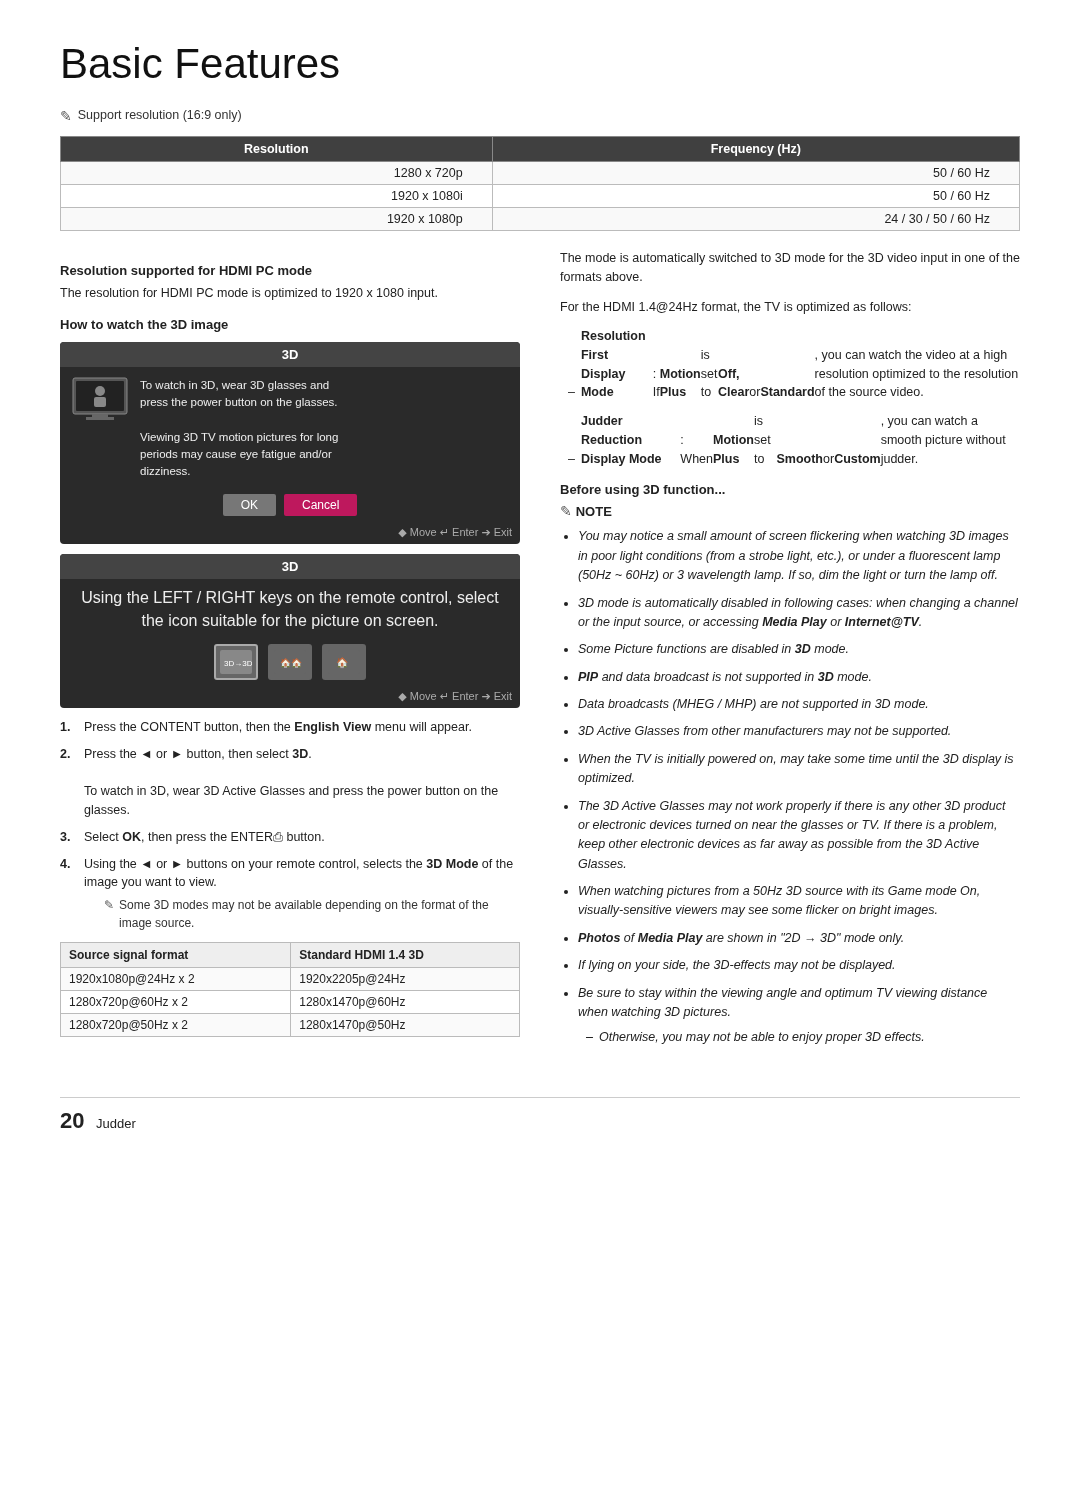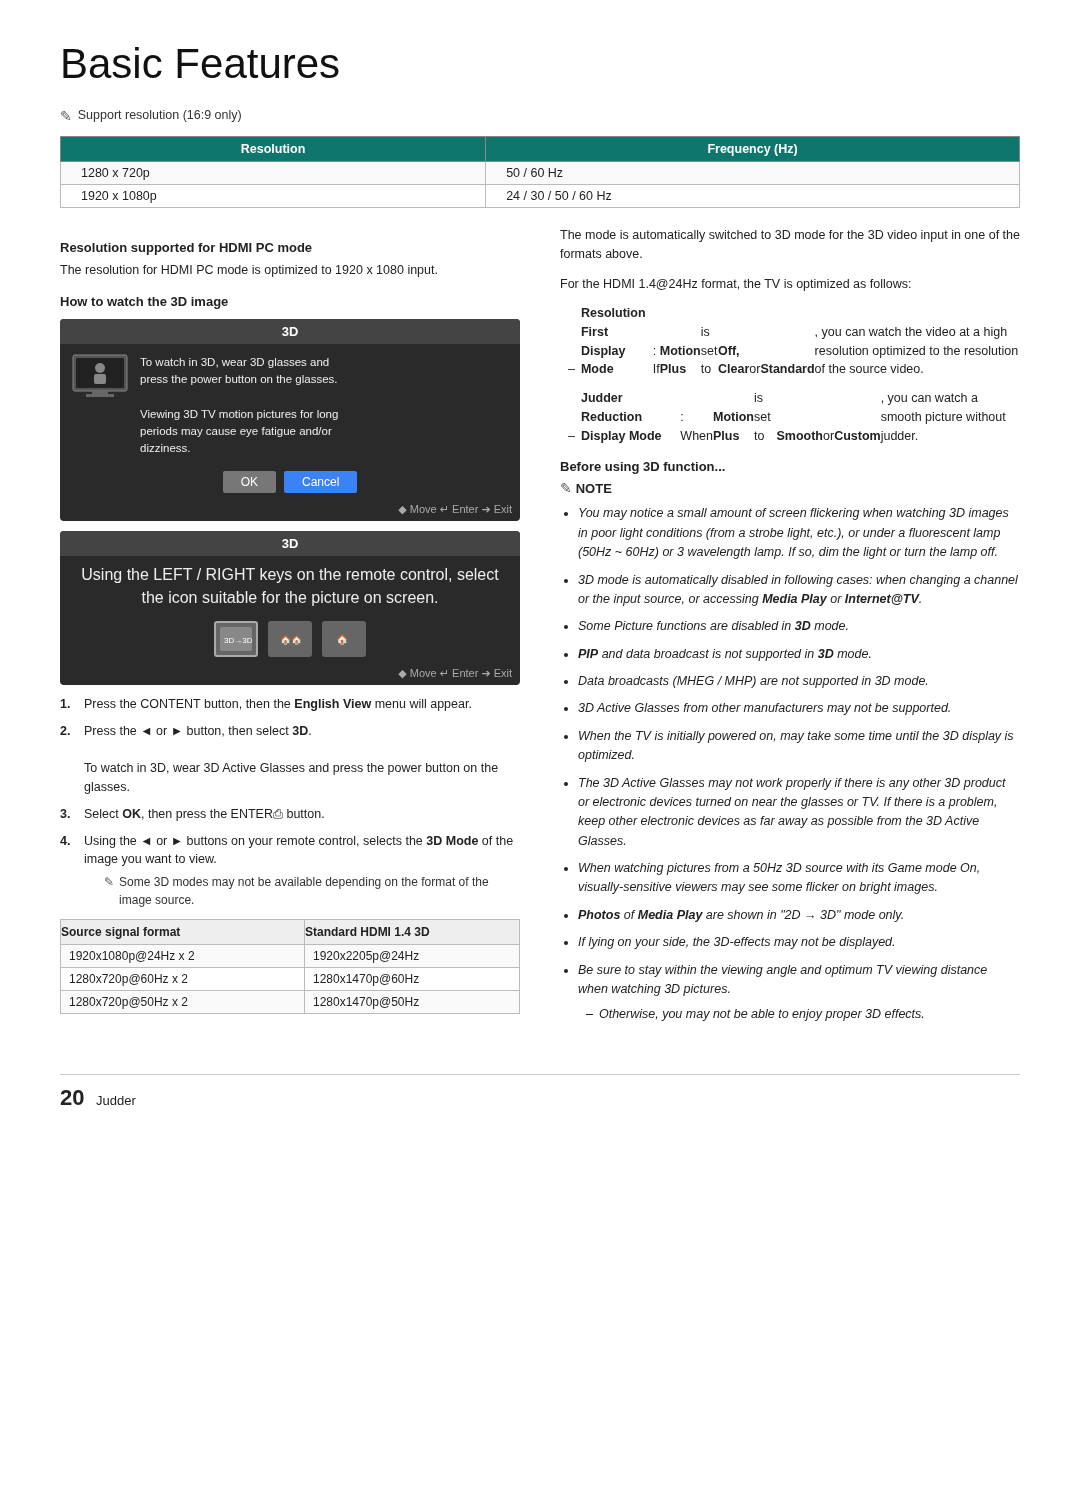--- a/index.html
+++ b/index.html
@@ -43,30 +43,30 @@
       color: #555;
     }
     
     .res-table {
       width: 100%;
       border-collapse: collapse;
       margin-bottom: 18px;
       font-size: 12.5px;
     }
     .res-table th {
-      background: #0f766e;
+      background: #404040;
       color: #fff;
       padding: 5px 20px;
       text-align: center;
       font-weight: bold;
       border: 1px solid #888;
     }
     .res-table td {
-      padding: 4px 20px;
-      text-align: left;
+      padding: 4px 29px;
+      text-align: right;
       border: 1px solid #bbb;
     }
     .res-table tr:nth-child(odd) td { background: #f9f9f9; }
     
     .section-heading {
       font-weight: bold;
       font-size: 13px;
       margin-bottom: 6px;
       margin-top: 14px;
     }
@@ -116,21 +116,21 @@
       line-height: 1.5;
       color: #eee;
     }
     .dialog-buttons {
       display: flex;
       justify-content: center;
       gap: 8px;
       padding: 6px 0 8px 0;
     }
     .dialog-btn {
-      background: #3b82f6;
+      background: #be185d;
       color: #fff;
       border: none;
       padding: 4px 18px;
       font-size: 12px;
       cursor: pointer;
       border-radius: 2px;
     }
     .dialog-btn.ok-btn {
       background: #777;
     }
@@ -226,21 +226,21 @@
     }
     
     .hdmi-table {
       width: 100%;
       border-collapse: collapse;
       font-size: 12px;
       margin-top: 8px;
     }
     .hdmi-table th {
       background: #eee;
-      padding: 5px 0;
+      padding: 5px 8px;
       border: 1px solid #bbb;
       font-weight: bold;
       text-align: left;
     }
     .hdmi-table td {
       padding: 4px 8px;
       border: 1px solid #bbb;
     }
     .hdmi-table tr:nth-child(odd) td { background: #fafafa; }
     
@@ -318,20 +318,24 @@
 <table class="res-table">
   <thead>
     <tr>
       <th>Resolution</th>
       <th>Frequency (Hz)</th>
     </tr>
   </thead>
   <tbody>
     <tr>
       <td>1280 x 720p</td>
+      <td>50 / 60 Hz</td>
+    </tr>
+    <tr>
+      <td>1920 x 1080i</td>
       <td>50 / 60 Hz</td>
     </tr>
     <tr>
       <td>1920 x 1080p</td>
       <td>24 / 30 / 50 / 60 Hz</td>
     </tr>
   </tbody>
 </table>
 
 <div class="page-layout">

